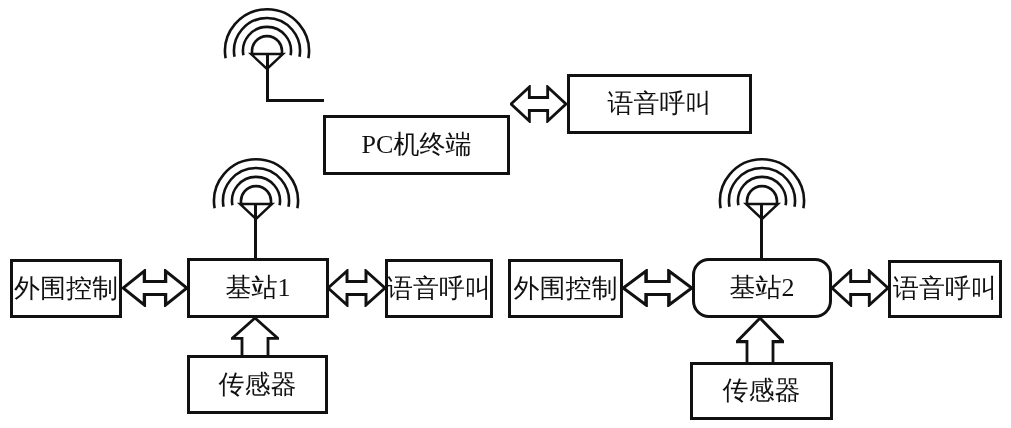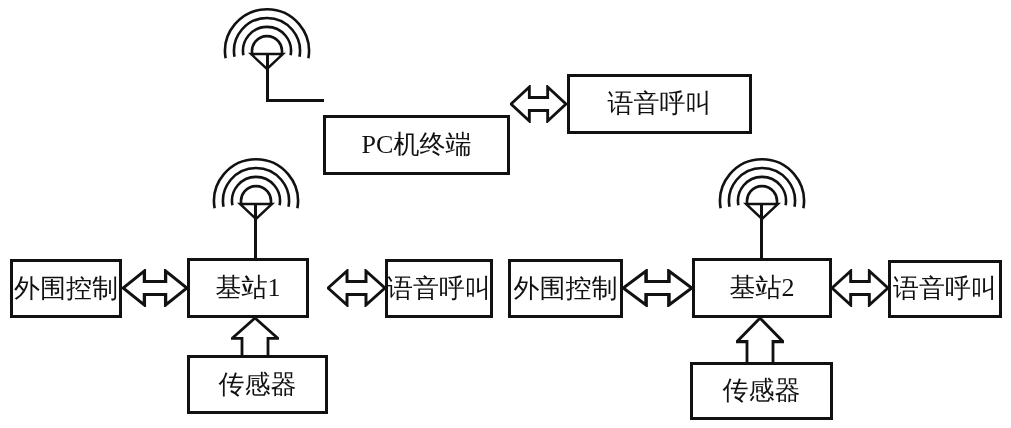--- a/index.html
+++ b/index.html
@@ -22,25 +22,25 @@
     z-index:2;
   }
   .conn { position:absolute; background:var(--line); z-index:1; }
   .icon { position:absolute; z-index:1; }
   .icon svg { display:block; width:100%; height:100%; }
 
   
   #box-pc     { left:323px; top:74px;  width:187px; height:60px;margin-top:41px; }
   #box-vc-top { left:567px; top:74px;  width:185px; height:60px; }
   #box-pc1    { left:10px;  top:259px; width:112px; height:59px; }
-  #box-bs1    { left:187px; top:258px; width:122px; height:60px; }
+  #box-bs1    { left:187px; top:258px; width:142px; height:60px; }
   #box-vc1    { left:385px; top:259px; width:108px; height:59px; }
   #box-sn1    { left:187px; top:355px; width:141px; height:59px; }
   #box-pc2    { left:508px; top:259px; width:115px; height:59px; }
-  #box-bs2    { left:692px; top:258px; width:140px; height:60px; }
+  #box-bs2    { left:692px; top:258px; width:140px; height:60px;border-radius:17px; }
   #box-vc2    { left:888px; top:260px; width:114px; height:58px; }
   #box-sn2    { left:690px; top:362px; width:143px; height:58px; }
 
   
   #ar-top { left:510px; top:85px;  width:57px; height:38px; }
   #ar-l1  { left:122px; top:269px; width:66px; height:38px; }
   #ar-l2  { left:327px; top:269px; width:59px; height:38px; }
   #ar-r1  { left:622px; top:269px; width:71px; height:38px; }
   #ar-r2  { left:831px; top:269px; width:58px; height:38px; }
 

